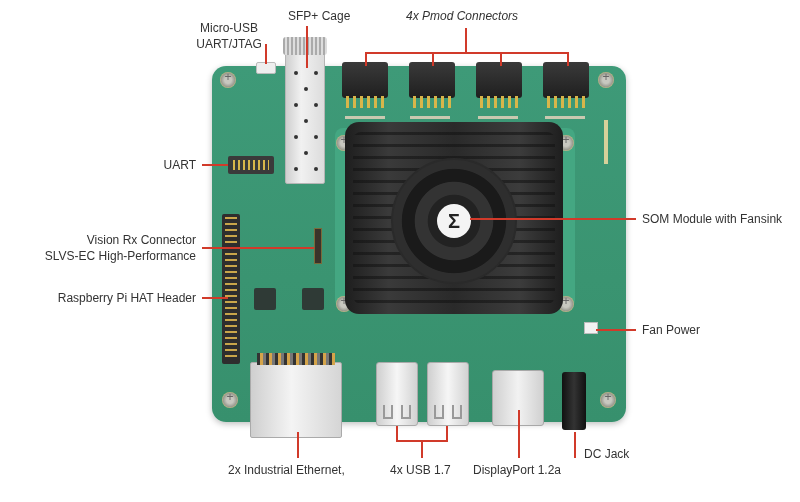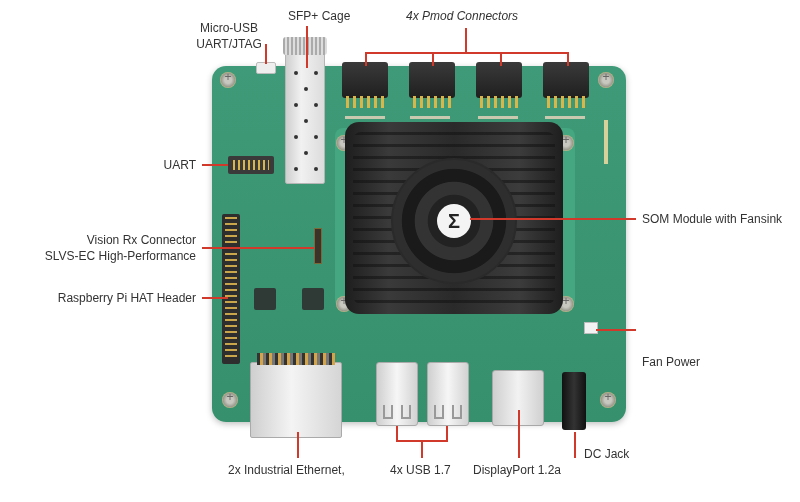--- a/index.html
+++ b/index.html
@@ -48,21 +48,21 @@
 <div class="lbl" style="left:406px;top:8px;font-style:italic;">4x Pmod Connectors</div>
 
 <div class="lbl r" style="left:100px;top:157px;width:96px;">UART</div>
 <div class="lbl r" style="left:0px;top:232px;width:196px;">
   <div>Vision Rx Connector</div>
   <div>SLVS-EC High-Performance</div>
 </div>
 <div class="lbl r" style="left:0px;top:290px;width:196px;">Raspberry Pi HAT Header</div>
 
 <div class="lbl" style="left:642px;top:211px;">SOM Module with Fansink</div>
-<div class="lbl" style="left:642px;top:322px;margin-top:32px;">Fan Power</div>
+<div class="lbl" style="left:642px;top:322px;">Fan Power</div>
 
 <div class="lbl c" style="left:228px;top:462px;width:140px;">
   <div>2x Industrial Ethernet,</div>
 </div>
 <div class="lbl" style="left:390px;top:462px;">4x USB 1.7</div>
 <div class="lbl" style="left:473px;top:462px;">DisplayPort 1.2a</div>
 <div class="lbl" style="left:584px;top:446px;">DC Jack</div>
 
 <div class="board"></div>
 <div class="screw" style="left:220px;top:72px"></div>

